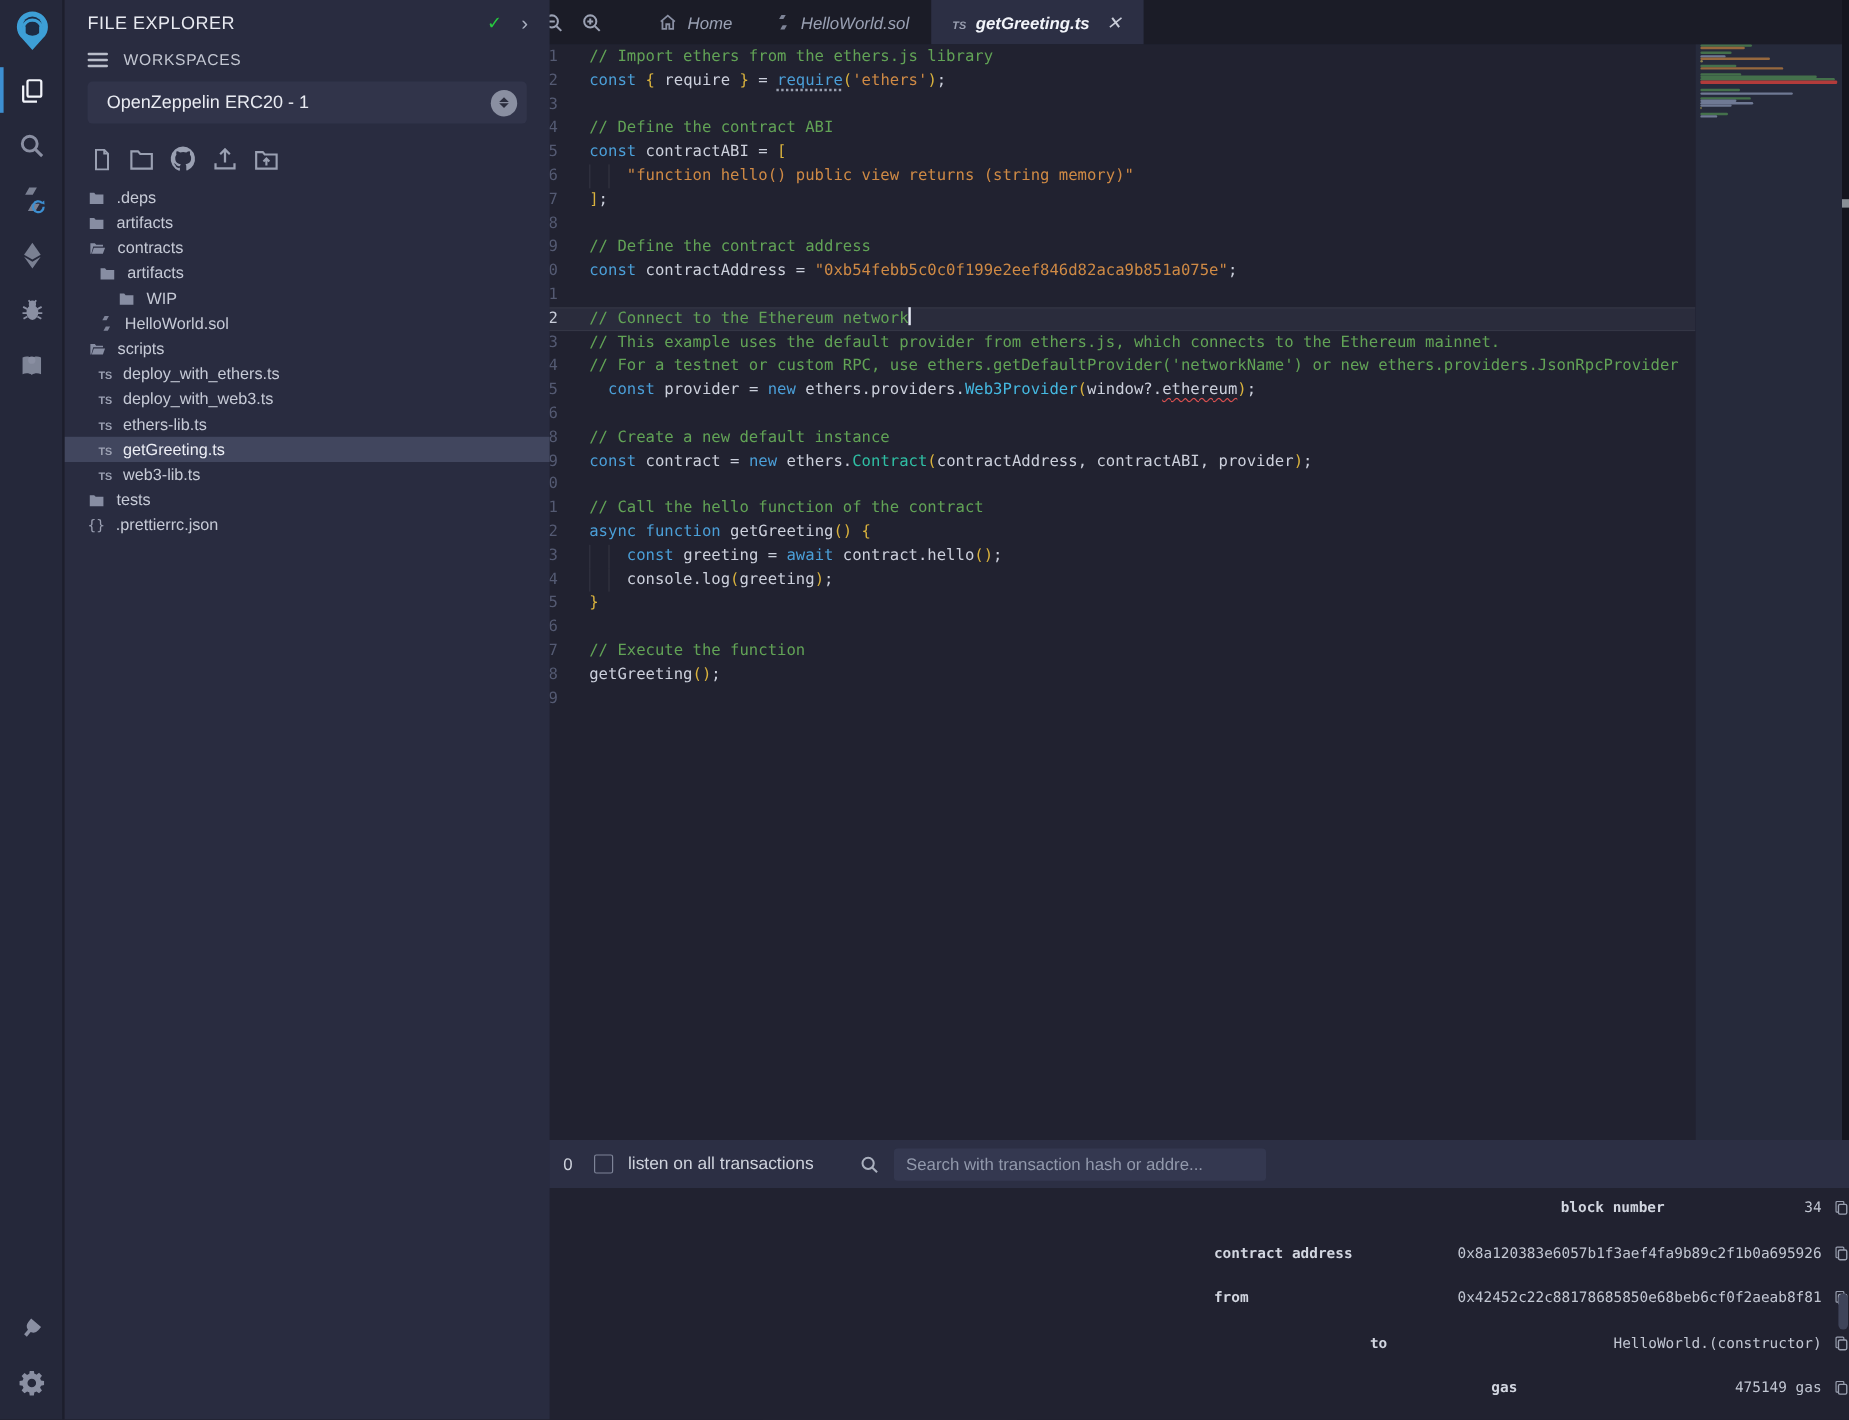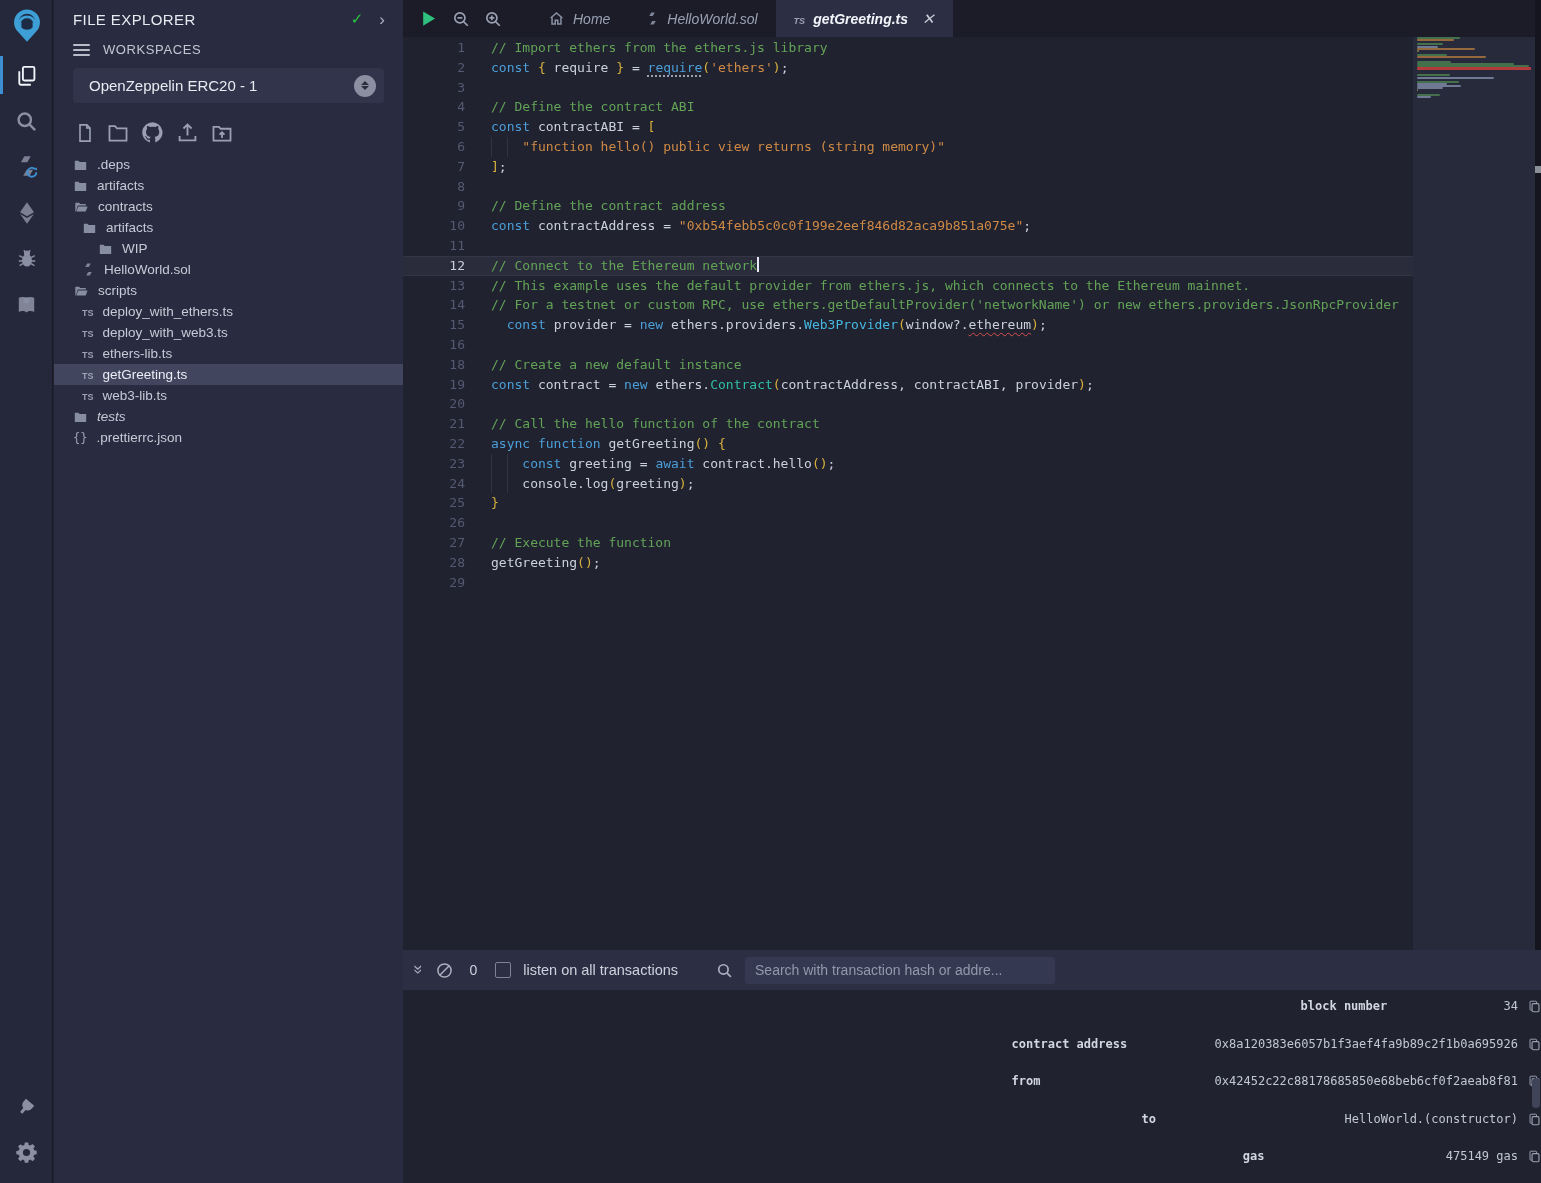--- a/index.html
+++ b/index.html
@@ -24,21 +24,21 @@
   }
   .abar-icon.active { color:#f2f4fa; }
   .abar-icon.active::before {
     content:""; position:absolute; left:0; top:4px; bottom:4px; width:3px; background:#3d8fd1;
   }
   .abar-logo { height:52px; }
   .abar-spacer { flex:1; }
 
   
   .side {
-    position:absolute; left:54px; top:0; width:349px; height:1183px;
+    position:absolute; left:54px; top:0; width:404px; height:1183px;
     background:#292c40; z-index:4;
   }
   .fx-head {
     display:flex; align-items:center; padding:10px 18px 6px 19px;
   }
   .fx-title { font-size:15px; color:#e8eaf1; letter-spacing:.4px; flex:1; font-weight:500; }
   .fx-check { color:#27c93f; font-size:15px; margin-right:16px; }
   .fx-chevron { color:#aab0c0; font-size:17px; line-height:1; }
   .ws-row { display:flex; align-items:center; padding:8px 19px 6px 19px; }
   .ws-burger { width:17px; margin-right:13px; display:flex; flex-direction:column; gap:3px; }
@@ -363,21 +363,21 @@
         <span>ethers-lib.ts</span>
       </div>
       <div class="trow sel" style="padding-left: 28px;">
         <span class="icon"><span class="ticon">TS</span></span>
         <span>getGreeting.ts</span>
       </div>
       <div class="trow" style="padding-left: 28px;">
         <span class="icon"><span class="ticon">TS</span></span>
         <span>web3-lib.ts</span>
       </div>
-      <div class="trow" style="padding-left: 19px; font-style: italic;">
+      <div class="trow" style="padding-left: 19px;">
         <span class="icon">
           <svg width="15" height="14" viewBox="0 0 16 16" fill="currentColor">
             <path d="M1.5 3h4.2l1.4 1.6h7.4v9H1.5z"></path>
           </svg>
         </span>
         <span>tests</span>
       </div>
       <div class="trow" style="padding-left: 19px;">
         <span class="icon"><span class="bicon">{}</span></span>
         <span>.prettierrc.json</span>

